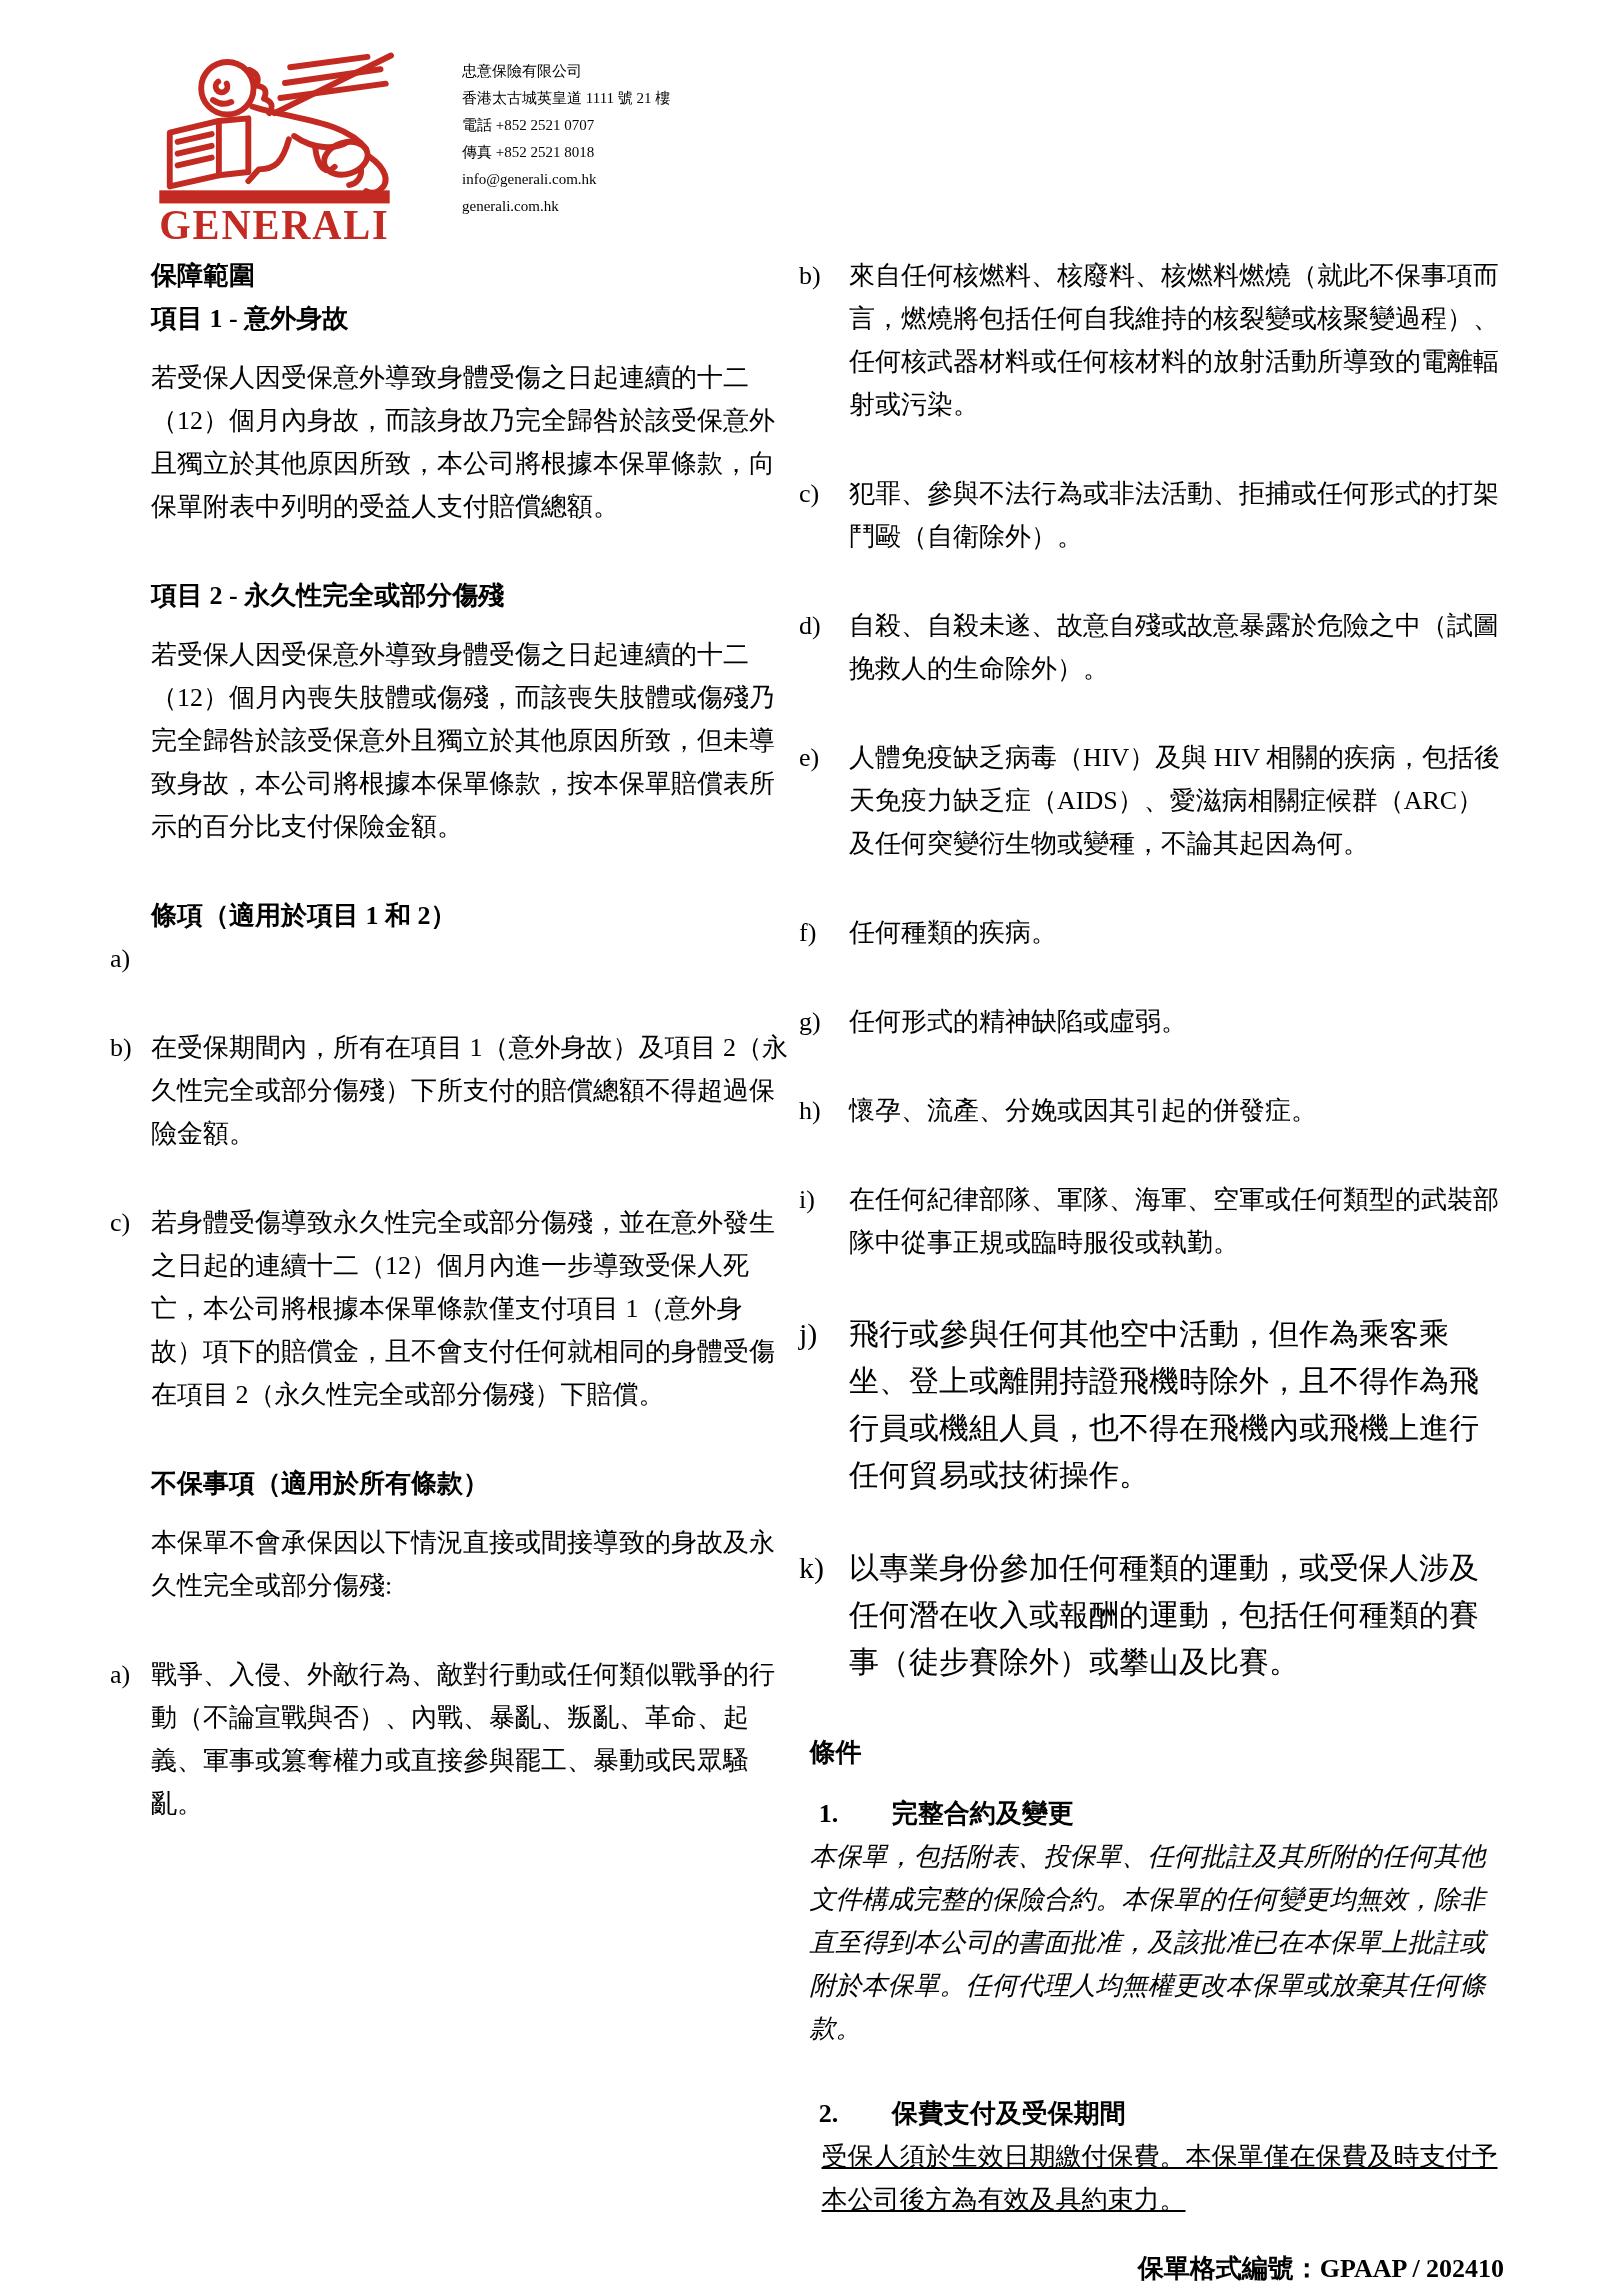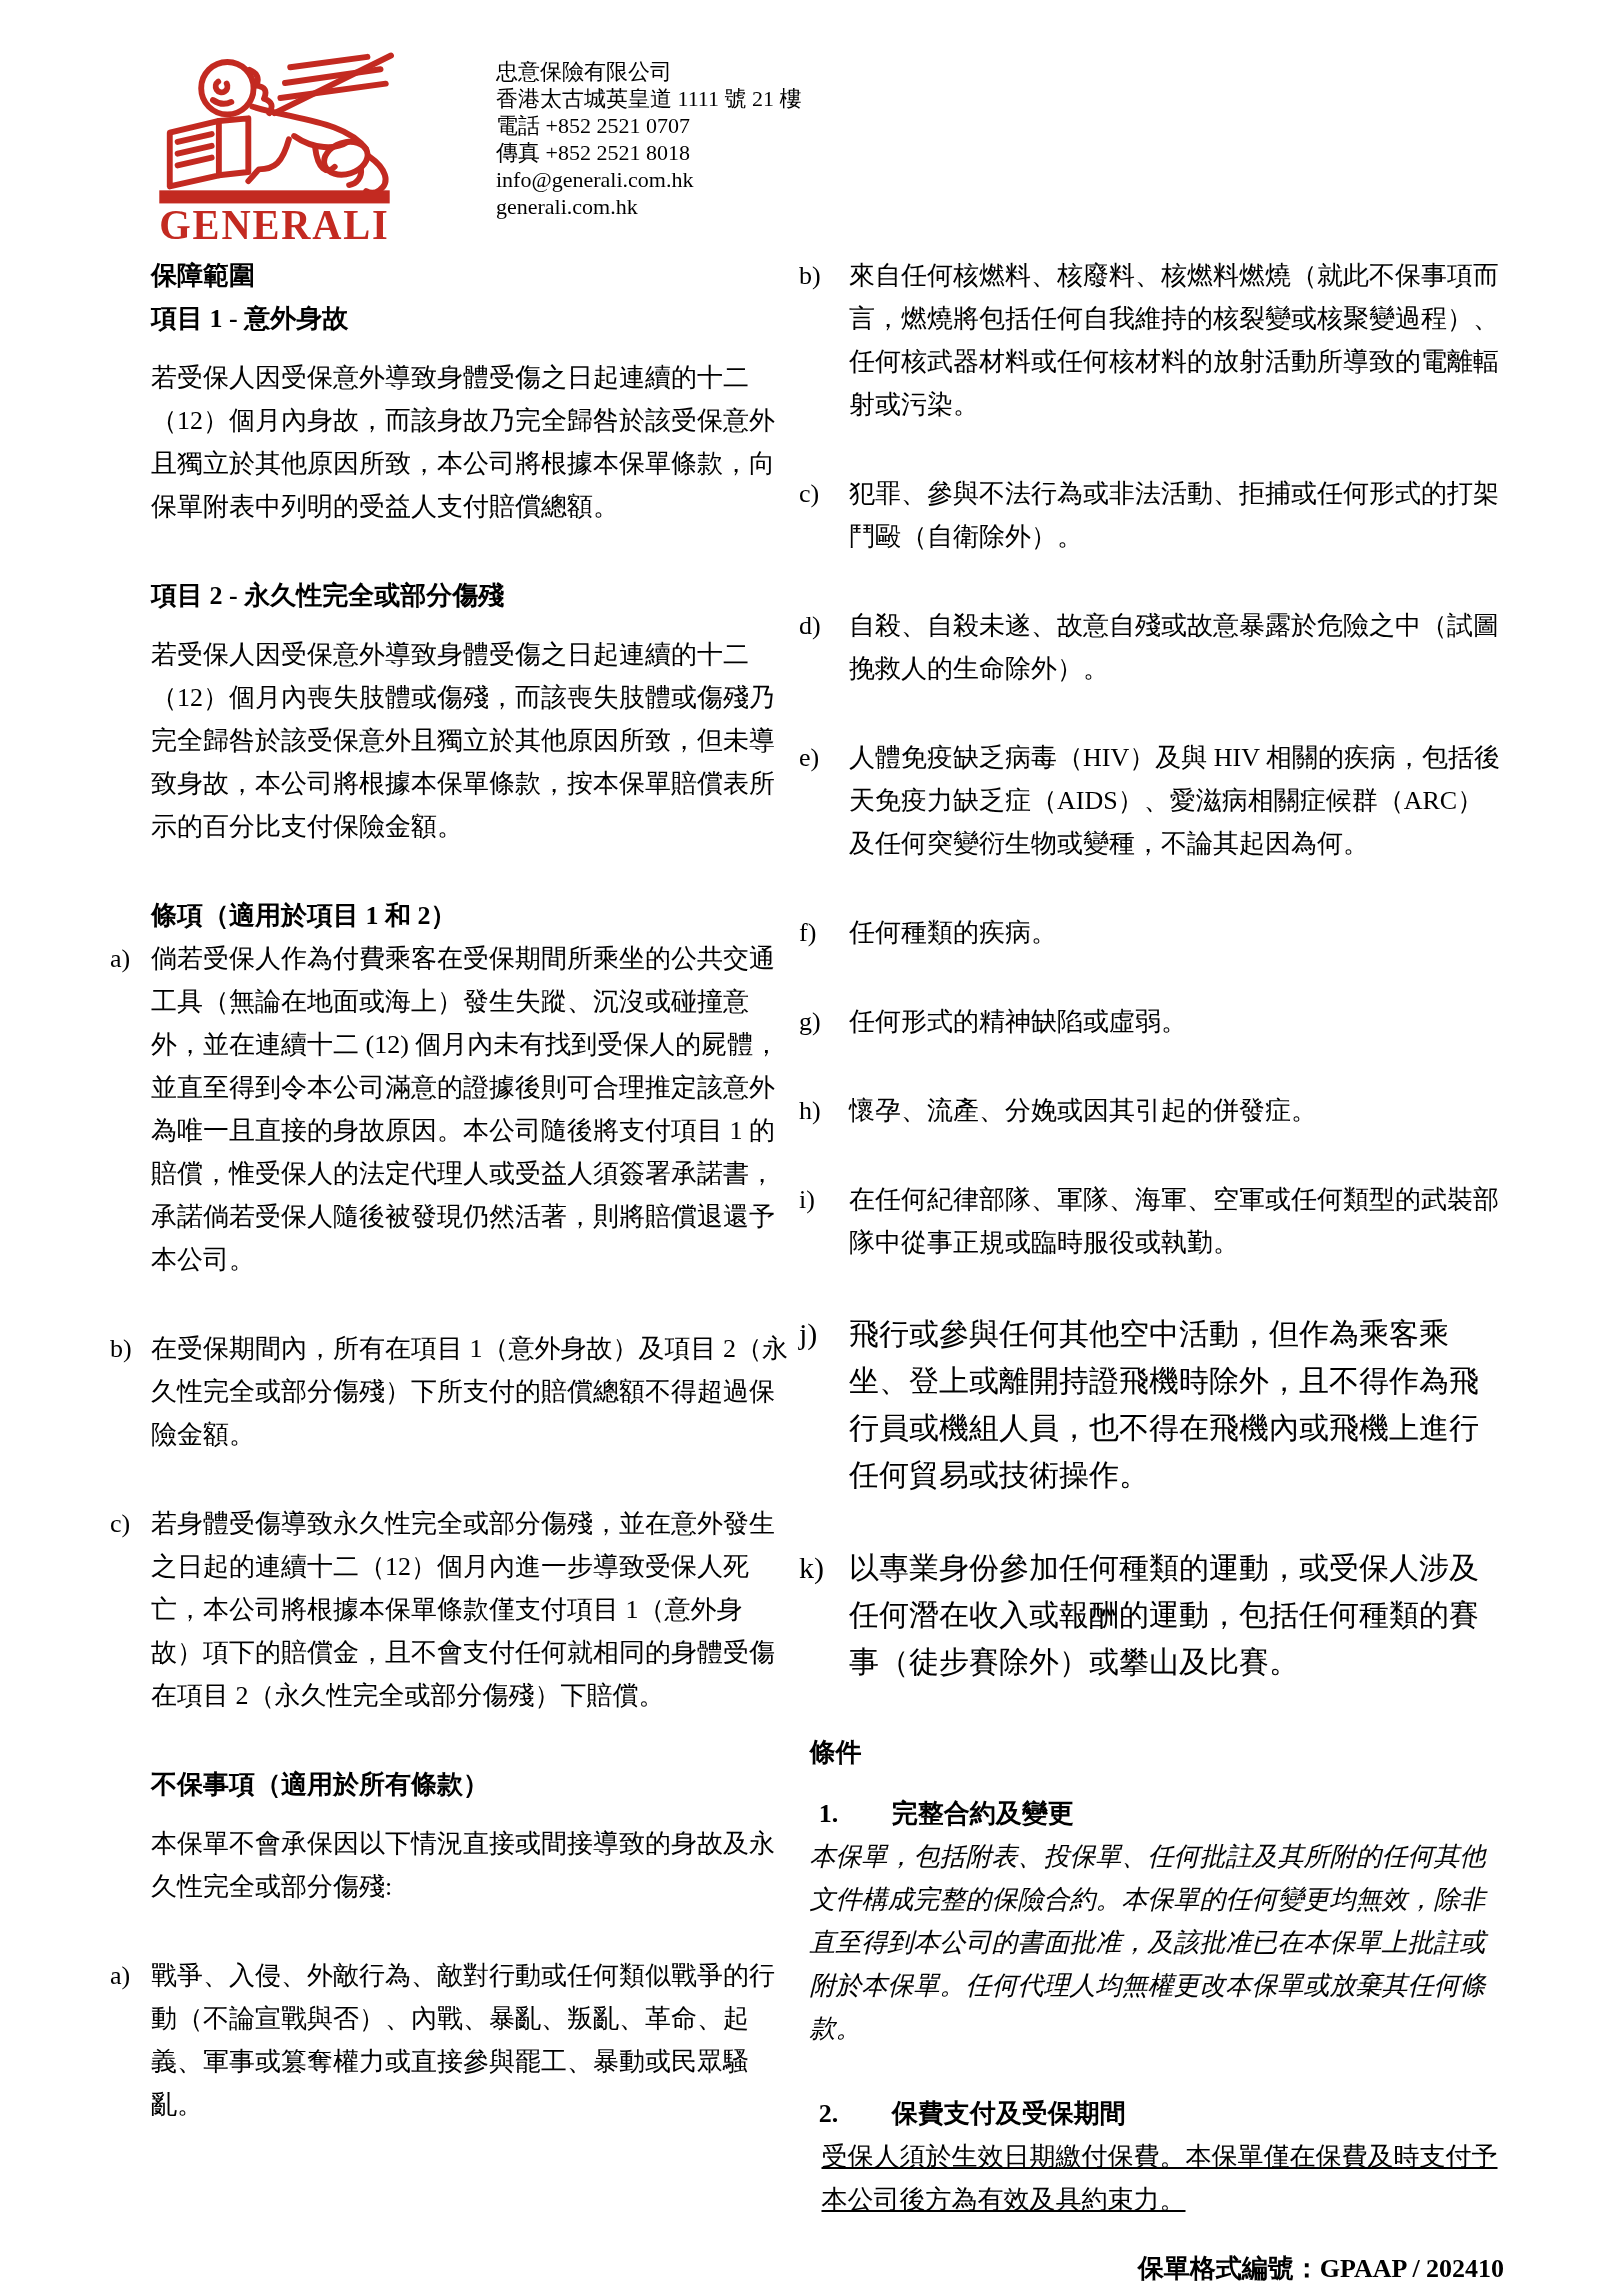--- a/index.html
+++ b/index.html
@@ -18,23 +18,23 @@
   
   .letterhead {
     position: absolute;
     top: 27.5px;
     left: 150px;
     display: flex;
     align-items: flex-start;
   }
   .logo { width: 249px; height: 216px; flex: 0 0 auto; }
   .company-info {
-    margin-left: 97px;
+    margin-left: 63px;
     padding-top: 30px;
-    font-size: 22px;
+    font-size: 15px;
     line-height: 27px;
     white-space: nowrap;
   }
 
   
   .columns {
     position: absolute;
     top: 254px;
     left: 110px;
     width: 1416px;
@@ -128,21 +128,21 @@
       <p class="para indent">若受保人因受保意外導致身體受傷之日起連續的十二（12）個月內身故，而該身故乃完全歸咎於該受保意外且獨立於其他原因所致，本公司將根據本保單條款，向保單附表中列明的受益人支付賠償總額。</p>
 
       <div class="h indent">項目 2 - 永久性完全或部分傷殘</div>
       <p class="para indent">若受保人因受保意外導致身體受傷之日起連續的十二（12）個月內喪失肢體或傷殘，而該喪失肢體或傷殘乃完全歸咎於該受保意外且獨立於其他原因所致，但未導致身故，本公司將根據本保單條款，按本保單賠償表所示的百分比支付保險金額。</p>
 
       <div class="h indent">條項（適用於項目 1 和 2）</div>
 
       <div class="li">
         <span class="lbl">a)</span>
         <span class="txt">
-          <span>倘若受保人作為付費乘客在受保期間所乘坐的公共交通工具（無論在地面或海上）發生失蹤、沉沒或碰撞意外，並在連續十二 (12) 個月內未有找到受保人的屍體，並直至得到令本公司滿意的證據後則可合理推定該意外為唯一且直接的身故原因。本公司隨後將支付項目 1 的賠償，惟受保人的法定代理人或受益人須簽署承諾書，承諾倘若受保人隨後被發現仍然活著，則將賠償退還予本公司。</span>
+          
         </span>
       </div>
 
       <div class="li">
         <span class="lbl">b)</span>
         <span class="txt">在受保期間內，所有在項目 1（意外身故）及項目 2（永久性完全或部分傷殘）下所支付的賠償總額不得超過保險金額。</span>
       </div>
 
       <div class="li">
         <span class="lbl">c)</span>

